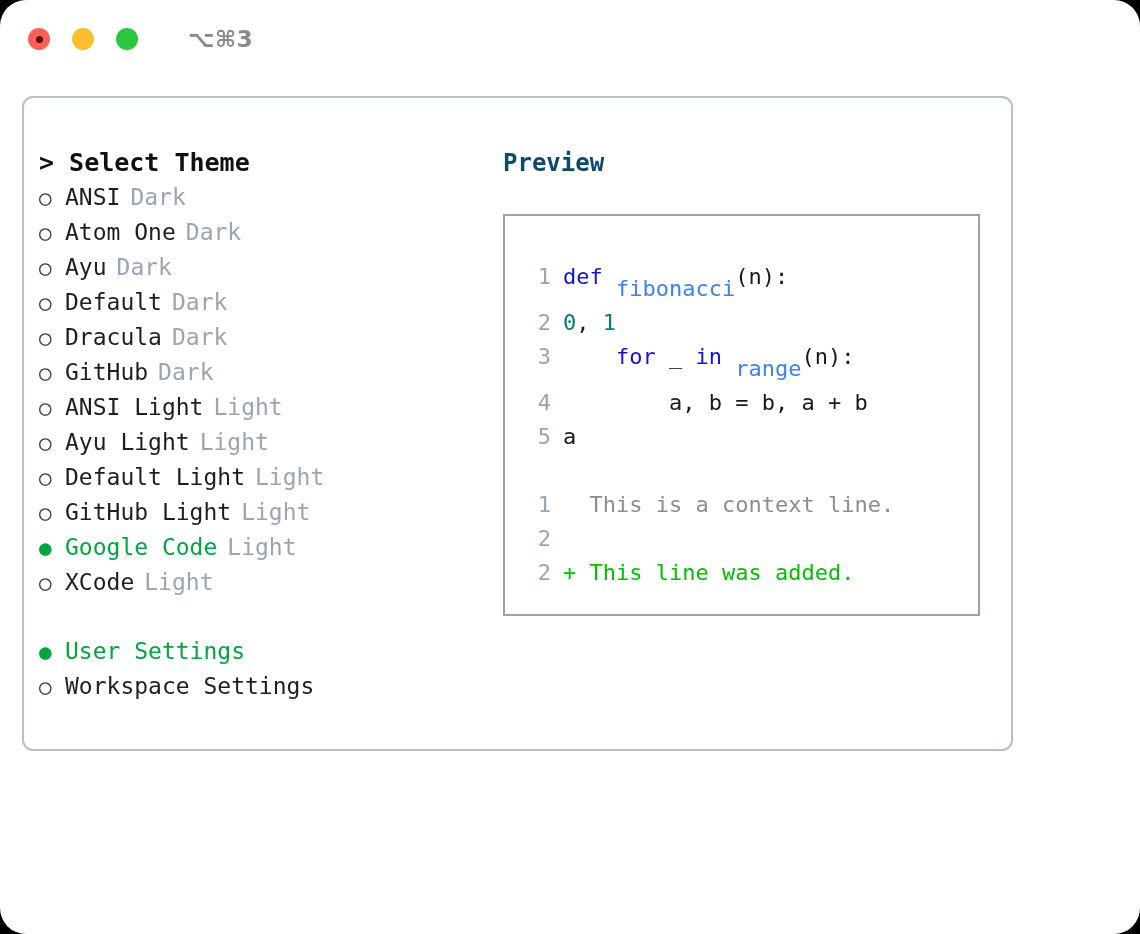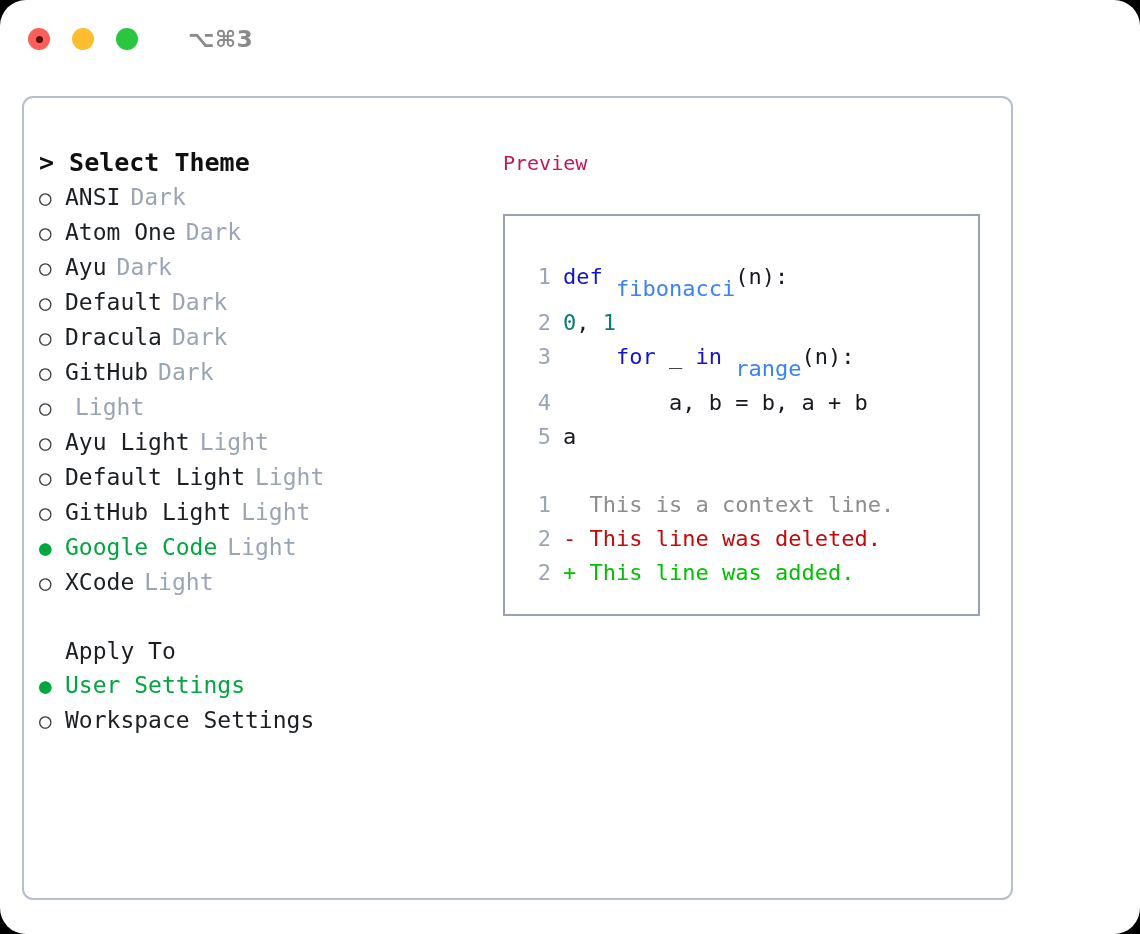--- a/index.html
+++ b/index.html
@@ -68,21 +68,21 @@
     letter-spacing: 0.5px;
     font-family: "DejaVu Sans", "Liberation Sans", sans-serif;
   }
 
   
   .panel {
     position: absolute;
     left: 22px;
     top: 96px;
     width: 991px;
-    height: 804px;
+    height: 655px;
     border: 2px solid #b6bfcb;
     border-radius: 11px;
     box-sizing: border-box;
     background: #ffffff;
   }
 
   .panel-inner {
     position: relative;
     width: 100%;
     height: 100%;
@@ -147,23 +147,23 @@
   }
 
   
   .right-col {
     position: absolute;
     left: 479px;
     top: 48px;
     width: 490px;
   }
   .preview-title {
-    font-size: 20px;
-    font-weight: normal;
-    color: #be185d;
+    font-size: 24px;
+    font-weight: bold;
+    color: #0c4a6e;
     line-height: 34px;
   }
   .preview-box {
     margin-top: 34px;
     width: 477px;
     height: 402px;
     border: 2px solid #98a2b0;
     box-sizing: border-box;
     background: #ffffff;
     padding: 44px 0 0 20px;
@@ -210,30 +210,29 @@
 
       <div class="left-col">
         <div class="section-title">&gt; Select Theme</div>
         <div id="theme-list">
             <div class="opt-row"><span class="marker">○</span><span class="opt-label">ANSI</span><span class="opt-cat">Dark</span></div>
             <div class="opt-row"><span class="marker">○</span><span class="opt-label">Atom One</span><span class="opt-cat">Dark</span></div>
             <div class="opt-row"><span class="marker">○</span><span class="opt-label">Ayu</span><span class="opt-cat">Dark</span></div>
             <div class="opt-row"><span class="marker">○</span><span class="opt-label">Default</span><span class="opt-cat">Dark</span></div>
             <div class="opt-row"><span class="marker">○</span><span class="opt-label">Dracula</span><span class="opt-cat">Dark</span></div>
             <div class="opt-row"><span class="marker">○</span><span class="opt-label">GitHub</span><span class="opt-cat">Dark</span></div>
-            <div class="opt-row"><span class="marker">○</span><span class="opt-cat">Light</span></div>
+            <div class="opt-row"><span class="marker">○</span><span class="opt-label">ANSI Light</span><span class="opt-cat">Light</span></div>
             <div class="opt-row"><span class="marker">○</span><span class="opt-label">Ayu Light</span><span class="opt-cat">Light</span></div>
             <div class="opt-row"><span class="marker">○</span><span class="opt-label">Default Light</span><span class="opt-cat">Light</span></div>
             <div class="opt-row"><span class="marker">○</span><span class="opt-label">GitHub Light</span><span class="opt-cat">Light</span></div>
             <div class="opt-row"><span class="marker on">●</span><span class="opt-label sel">Google Code</span><span class="opt-cat">Light</span></div>
             <div class="opt-row"><span class="marker">○</span><span class="opt-label">XCode</span><span class="opt-cat">Light</span></div>
           </div>
 
         <div class="subsection">
-          <div class="sub-title">Apply To</div>
           <div id="apply-list">
               <div class="opt-row"><span class="marker on">●</span><span class="opt-label sel">User Settings</span></div>
               <div class="opt-row"><span class="marker">○</span><span class="opt-label">Workspace Settings</span></div>
             </div>
         </div>
 
       </div>
 
       <div class="right-col">
         <div class="preview-title">Preview</div>
@@ -241,21 +240,21 @@
           <div id="code-block">
               <div class="code-line"><span class="ln">1</span><span class="tok-kw">def </span><span class="tok-fn">fibonacci</span><span class="tok-txt">(n):</span></div>
               <div class="code-line"><span class="ln">2</span><span class="tok-num">0</span><span class="tok-txt">, </span><span class="tok-num">1</span></div>
               <div class="code-line"><span class="ln">3</span><span class="tok-kw">    for </span><span class="tok-txt">_ </span><span class="tok-kw">in </span><span class="tok-fn">range</span><span class="tok-txt">(n):</span></div>
               <div class="code-line"><span class="ln">4</span><span class="tok-txt">        a, b = b, a + b</span></div>
               <div class="code-line"><span class="ln">5</span><span class="tok-txt">a</span></div>
             </div>
           <div class="blank-line"></div>
           <div id="diff-block">
               <div class="code-line"><span class="ln">1</span><span class="tok-ctx">  This is a context line.</span></div>
-              <div class="code-line"><span class="ln">2</span><span class="tok-del">- This line was deleted.</span></div>
+              <div class="code-line"><span class="ln">2</span></div>
               <div class="code-line"><span class="ln">2</span><span class="tok-add">+ This line was added.</span></div>
             </div>
         </div>
       </div>
 
     </div>
   </div>
 </div>
 
 </body></html>

